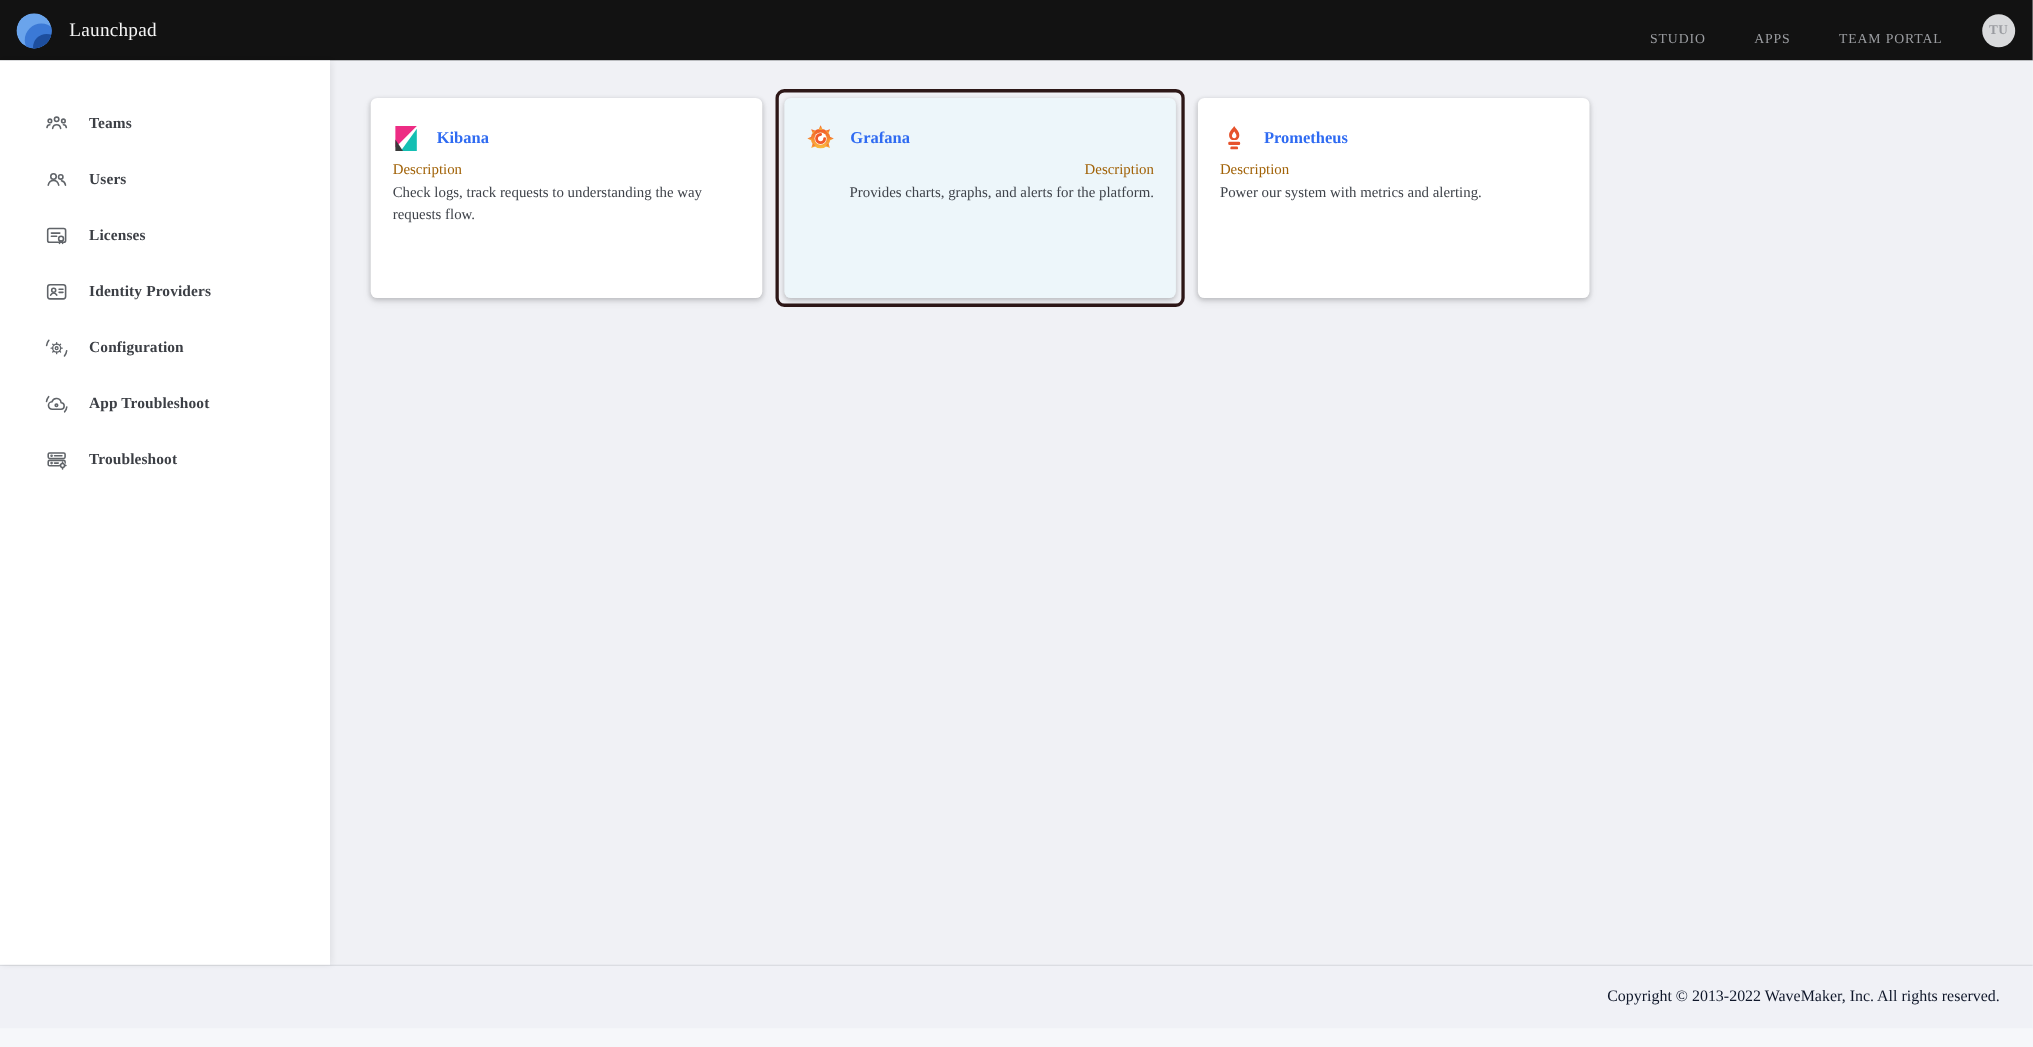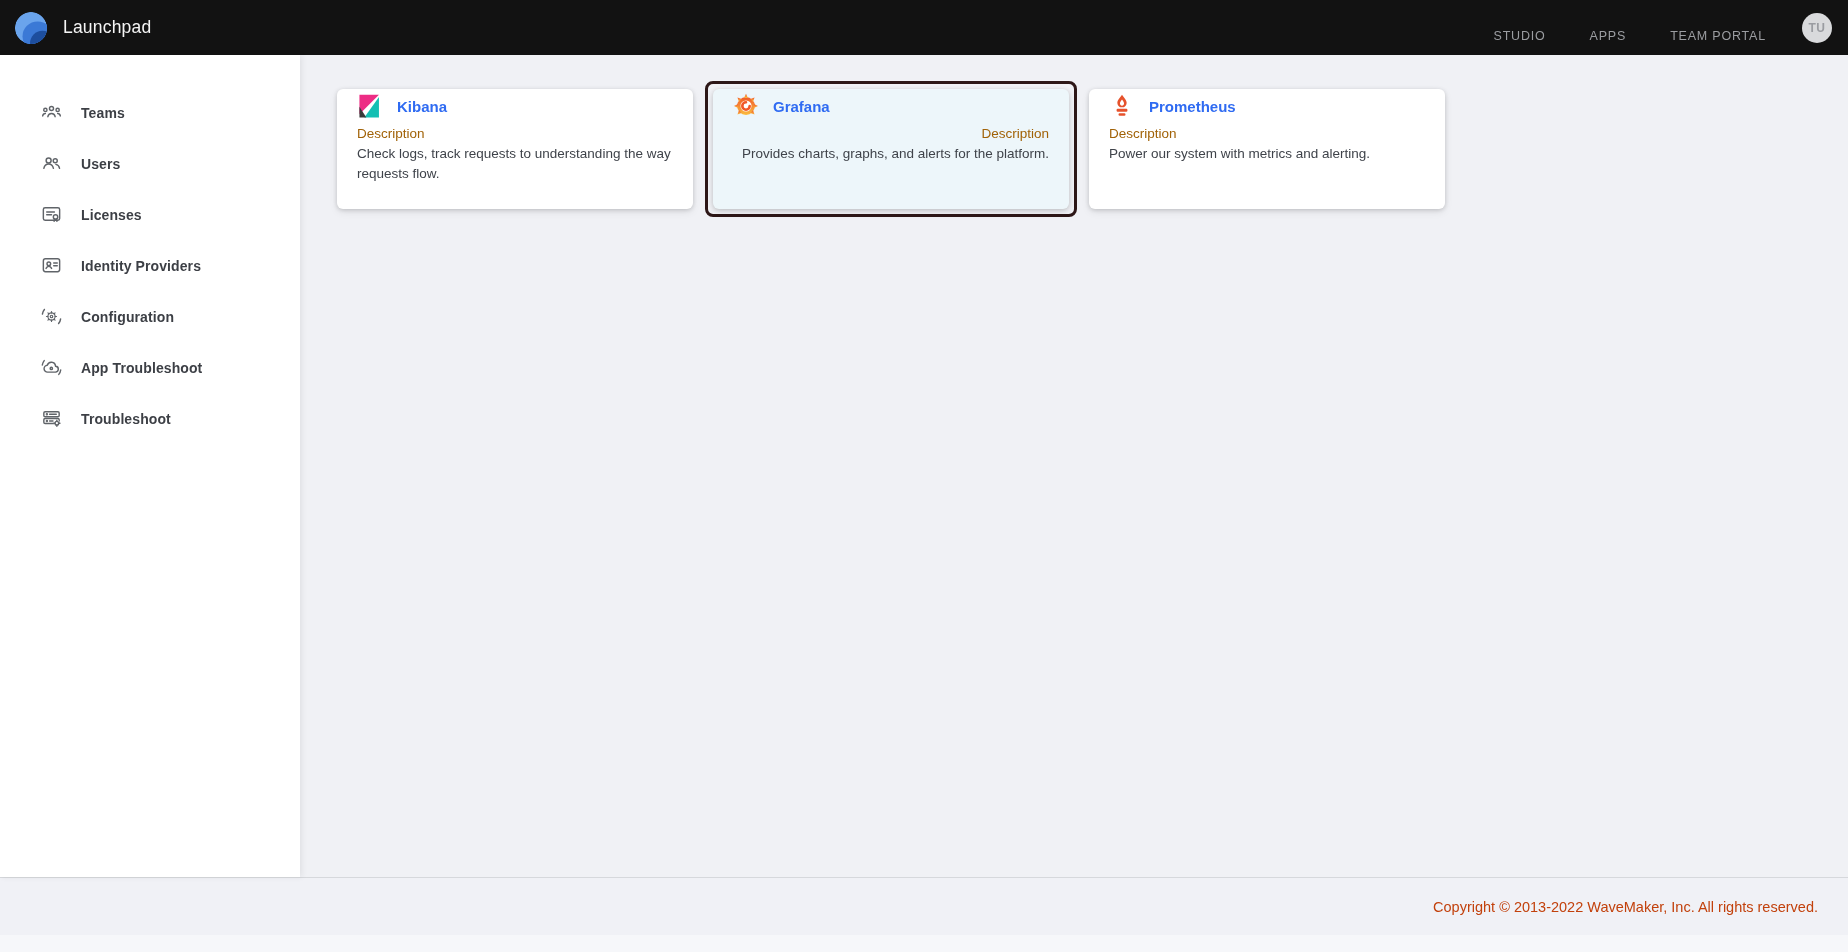--- a/index.html
+++ b/index.html
@@ -1,19 +1,19 @@
 <!DOCTYPE html>
 <html><head>
 <meta charset="utf-8">
 <style>
   * { margin:0; padding:0; box-sizing:border-box; }
   html,body { width:1848px; height:952px; overflow:hidden; }
   body { font-family:"Liberation Sans", sans-serif; background:#f5f6fa; }
 
-  .app { width:1848px; height:952px; display:flex; flex-direction:column; }
+  .app { width:1848px; height:952px; display:flex; flex-direction:column;font-family:Liberation Serif, serif; }
 
   
   .header {
     height:55px; background:#121212; color:#fff; flex:0 0 55px;
     display:flex; align-items:center; padding:0 16px 0 14px;
   }
   .brand { display:flex; align-items:center; gap:15px; cursor:pointer; }
   .brand-logo { width:34px; height:34px; display:block; }
   .brand-title { font-size:17.5px; font-weight:500; color:#f5f5f5; letter-spacing:.2px; }
   .header-right { margin-left:auto; display:flex; align-items:flex-end; gap:44px; }
@@ -45,38 +45,38 @@
   .side-label { font-size:14px; font-weight:700; color:#3c3f45; letter-spacing:.1px; }
 
   
   .main { flex:1 1 auto; padding:34px 0 0 37px; }
   .card-grid { display:grid; grid-template-columns:repeat(3,356px); column-gap:20px; align-items:start; }
 
   .card-wrap { border:3px solid transparent; border-radius:8px; padding:5px; margin:-8px; }
   .card-wrap.selected { border-color:#2d1717;text-align:right; }
 
   .app-card {
-    background:#ffffff; border-radius:6px; height:120px;
+    background:#ffffff; border-radius:6px; height:182px;
     box-shadow:0 1px 4px rgba(0,0,0,.16), 0 3px 8px rgba(0,0,0,.08);
-    padding:4px 20px; cursor:pointer;
+    padding:24px 20px; cursor:pointer;
   }
   .card-wrap.selected .app-card { background:#edf6fa; }
 
   .card-head { display:flex; align-items:center; gap:14px; }
   .card-logo { width:26px; height:26px; display:block; }
   .card-title { font-size:15px; font-weight:700; color:#2f6bf2; cursor:pointer; }
   .card-desc-label { margin-top:7px; font-size:13.5px; color:#a16207; }
   .card-desc { margin-top:3px; font-size:13.5px; color:#3f434a; line-height:1.45; max-width:316px; }
 
   
   .footer {
     flex:0 0 58px; background:#f0f1f6; border-top:1px solid #d6d8dc;
     display:flex; align-items:center; justify-content:flex-end; padding-right:30px;
   }
-  .footer-text { font-size:14.5px; color:#c2410c; }
+  .footer-text { font-size:14.5px; color:#0f172a; }
   .bottom-strip { flex:0 0 17px; background:#f6f7fa; }
 </style>
 </head>
 <body>
 
 <div class="app">
 
   <div class="header">
     <div class="brand">
       <svg class="brand-logo" viewBox="0 0 36 36">

